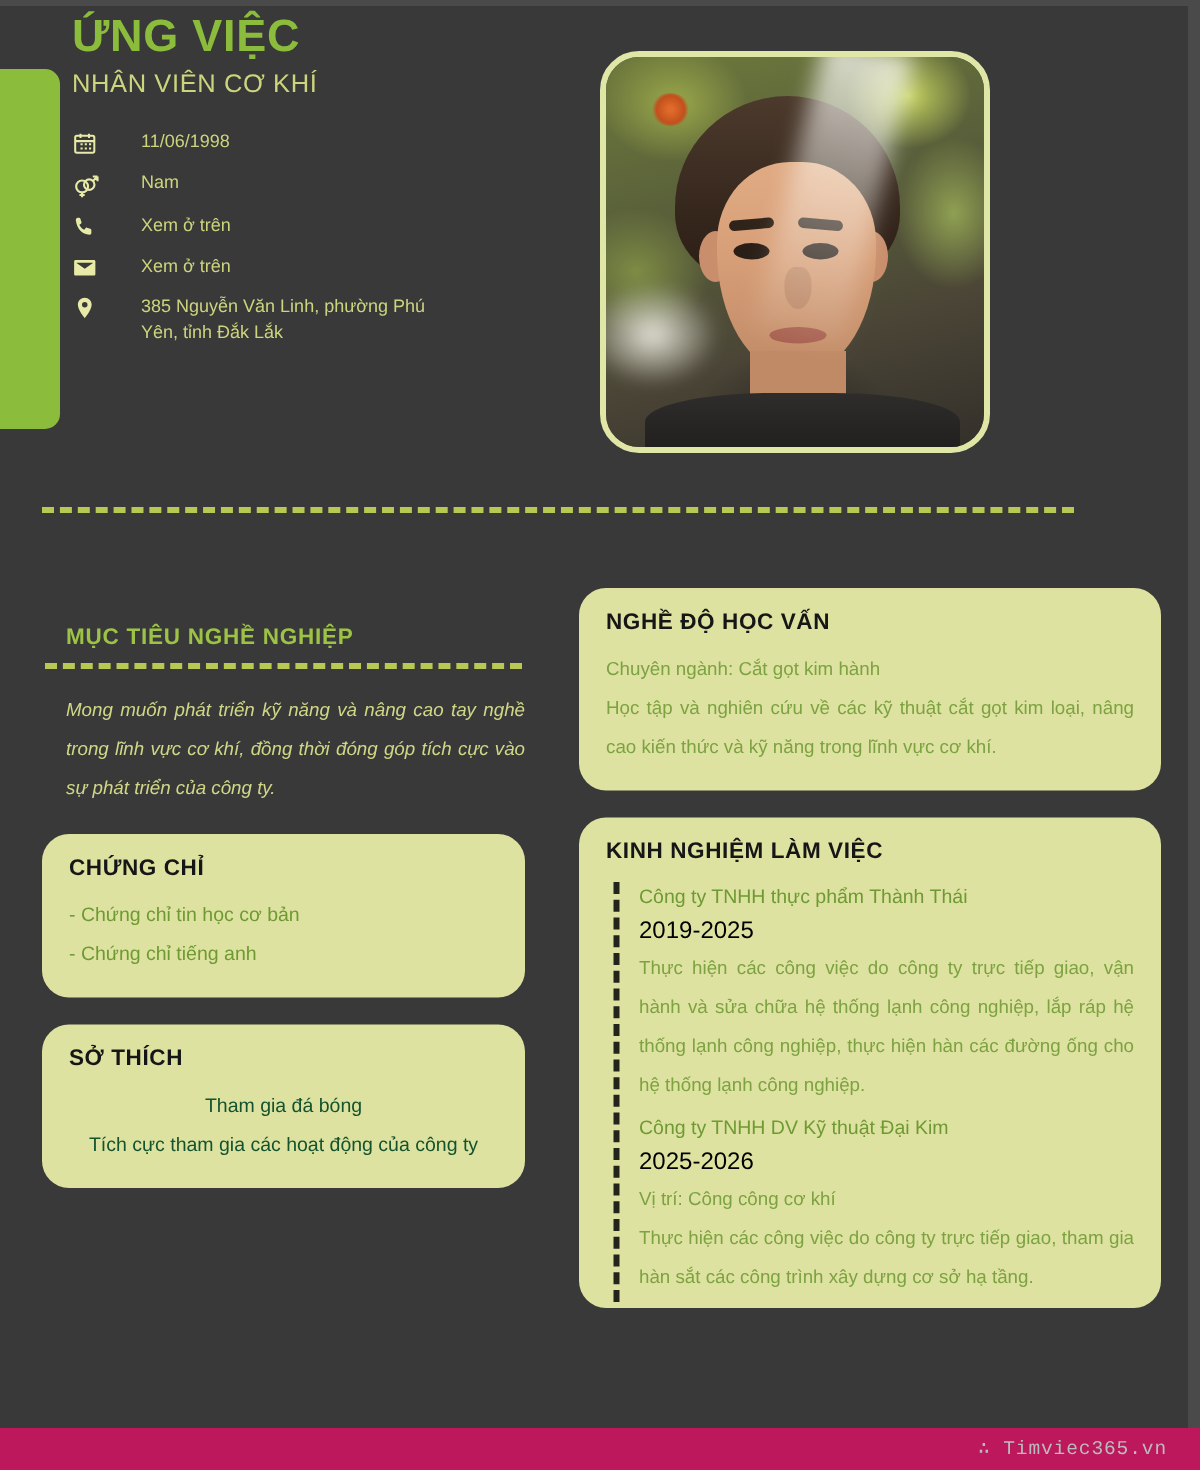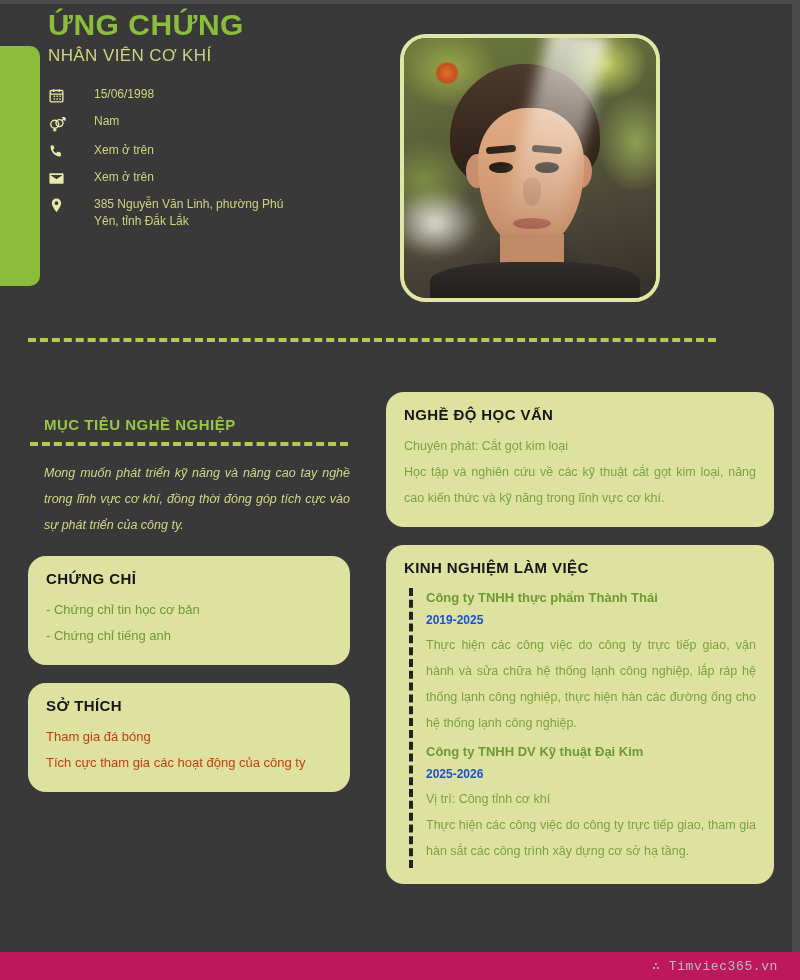--- a/index.html
+++ b/index.html
@@ -193,44 +193,44 @@
     margin-bottom:18px;
     position:relative;
   }
   .card-title {
     font-size:15px; font-weight:bold; letter-spacing:.4px;
     color:#161616; margin-bottom:10px;
   }
   .card-line {
     font-size:13px; line-height:26px; color:#6f9a33;
   }
-  .card-line.muted { color:#c2410c; }
+  .card-line.muted { color:#14532d;text-align:center; }
 
   
   .edu-sub {
     font-size:13px; font-weight:bold; color:#6f9a33;
     line-height:24px; margin-bottom:2px;
   }
   .edu-text {
     font-size:12.5px; line-height:26px; color:#7da241;
     text-align:justify;
   }
 
   
-  .exp-card { padding-bottom:20px; }
+  .exp-card { padding-bottom:8px; }
   .exp-wrap { position:relative; padding-left:22px; }
   .exp-rail {
     position:absolute; left:5px; top:2px; bottom:-4px;
     width:0; border-left:4px dashed #23241c;
   }
   .exp-company {
-    font-size:13px; font-weight:bold; color:#6f9a33; line-height:23px;
+    font-size:13px; font-weight:normal; color:#6f9a33; line-height:23px;
   }
   .exp-years {
-    font-size:12px; font-weight:bold; color:#1d4ed8; line-height:23px;
+    font-size:16px; font-weight:normal; color:#000000; line-height:23px;
   }
   .exp-pos {
     font-size:12.5px; color:#7da241; line-height:26px;
   }
   .exp-desc {
     font-size:12.5px; color:#7da241; line-height:26px; text-align:justify;
   }
   .exp-entry + .exp-entry { margin-top:4px; }
 
   
@@ -252,33 +252,33 @@
   <div class="edge-top"></div>
   <div class="edge-right"></div>
 
   <div class="cv-canvas">
 
     <div class="header">
 
       <div class="accent-bar"></div>
 
       <div class="head-text">
-        <div class="cand-title">ỨNG CHỨNG</div>
+        <div class="cand-title">ỨNG VIỆC</div>
         <div class="cand-role">NHÂN VIÊN CƠ KHÍ</div>
 
         <div class="info-list">
 
           <div class="info-row">
             <span class="info-ico">
               <svg width="17" height="17" viewBox="0 0 24 24" fill="none" stroke="currentColor" stroke-width="1.9">
                 <rect x="3" y="5" width="18" height="16" rx="1.6"></rect>
                 <path d="M3 10h18M8 3v4M16 3v4M8 13h2M12 13h2M16 13h2M8 17h2M12 17h2M16 17h2"></path>
               </svg>
             </span>
-            <span class="info-val">15/06/1998</span>
+            <span class="info-val">11/06/1998</span>
           </div>
 
           <div class="info-row">
             <span class="info-ico">
               <svg width="19" height="19" viewBox="0 0 24 24" fill="none" stroke="currentColor" stroke-width="1.8">
                 <circle cx="8.5" cy="13" r="5"></circle>
                 <path d="M8.5 18v4M6.3 20.2h4.4"></path>
                 <circle cx="14.5" cy="11.5" r="4.4"></circle>
                 <path d="M17.8 8.3L21.5 4.6M21.5 4.6h-4M21.5 4.6v4"></path>
               </svg>
@@ -360,39 +360,39 @@
         <div class="card-line muted">Tham gia đá bóng</div>
         <div class="card-line muted">Tích cực tham gia các hoạt động của công ty</div>
       </div>
 
     </div>
 
     <div class="col-right">
 
       <div class="card">
         <div class="card-title">NGHỀ ĐỘ HỌC VẤN</div>
-        <div class="edu-text">Chuyên phát: Cắt gọt kim loại</div>
+        <div class="edu-text">Chuyên ngành: Cắt gọt kim hành</div>
         <div class="edu-text">Học tập và nghiên cứu về các kỹ thuật cắt gọt kim loại, nâng cao kiến thức và kỹ năng trong lĩnh vực cơ khí.</div>
       </div>
 
       <div class="card exp-card">
         <div class="card-title">KINH NGHIỆM LÀM VIỆC</div>
         <div class="exp-wrap">
           <div class="exp-rail"></div>
 
           <div class="exp-entry">
             <div class="exp-company">Công ty TNHH thực phẩm Thành Thái</div>
             <div class="exp-years">2019-2025</div>
             <div class="exp-desc">Thực hiện các công việc do công ty trực tiếp giao, vận hành và sửa chữa hệ thống lạnh công nghiệp, lắp ráp hệ thống lạnh công nghiệp, thực hiện hàn các đường ống cho hệ thống lạnh công nghiệp.</div>
           </div>
 
           <div class="exp-entry">
             <div class="exp-company">Công ty TNHH DV Kỹ thuật Đại Kim</div>
             <div class="exp-years">2025-2026</div>
-            <div class="exp-pos">Vị trí: Công tỉnh cơ khí</div>
+            <div class="exp-pos">Vị trí: Công công cơ khí</div>
             <div class="exp-desc">Thực hiện các công việc do công ty trực tiếp giao, tham gia hàn sắt các công trình xây dựng cơ sở hạ tầng.</div>
           </div>
 
         </div>
       </div>
 
     </div>
 
   </div>
 

